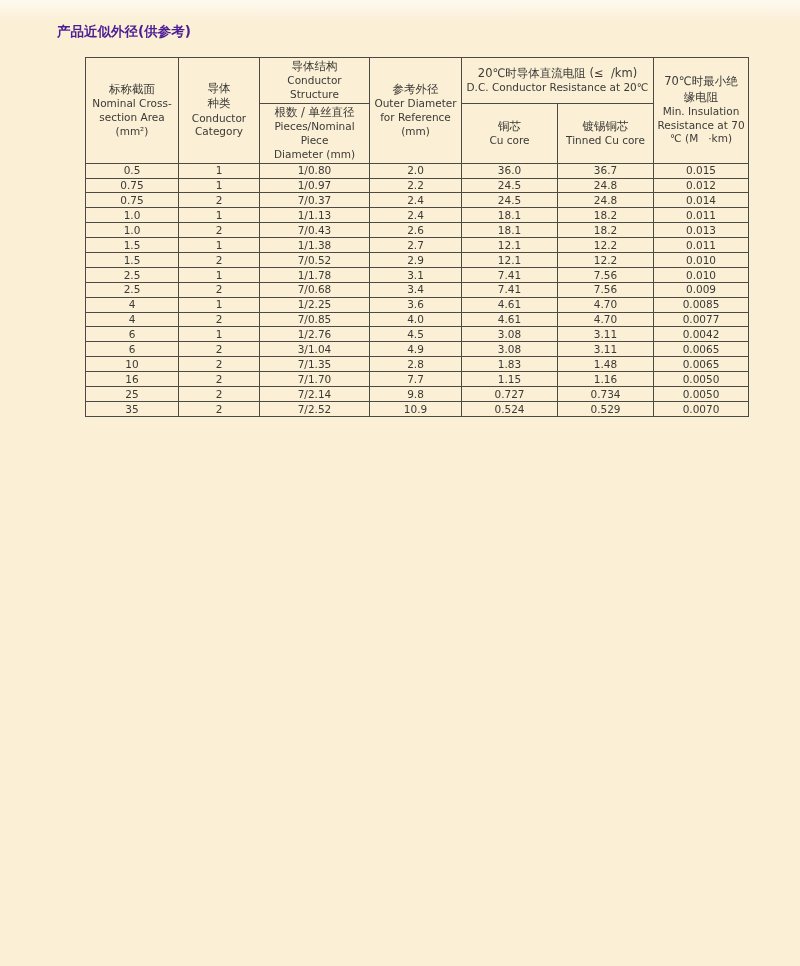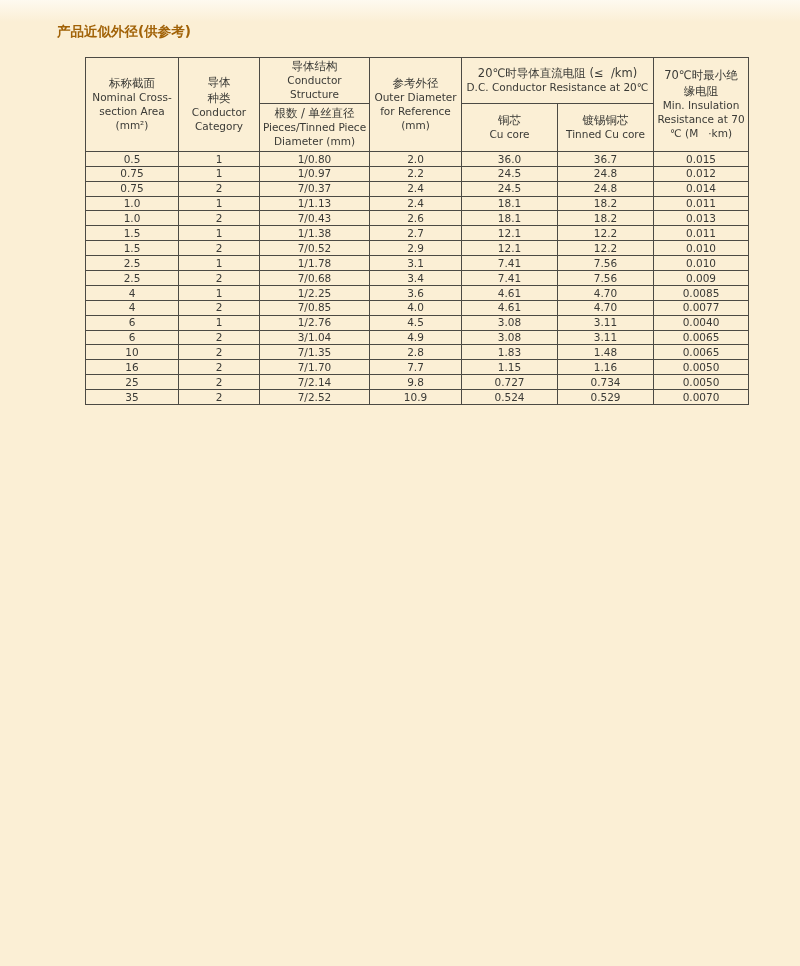--- a/index.html
+++ b/index.html
@@ -16,21 +16,21 @@
     color: #3a3a36;
     overflow: hidden;
   }
   .title-row {
     position: absolute;
     left: 57px;
     top: 23px;
     display: flex;
     gap: 30px;
     align-items: baseline;
-    color: #a16207;
+    color: #4c1d95;
     font-weight: bold;
     font-size: 13.5px;
     white-space: nowrap;
   }
   table.spec {
     position: absolute;
     left: 85px;
     top: 57px;
     border-collapse: collapse;
     table-layout: fixed;
@@ -103,21 +103,21 @@
         <span class="zh">70℃时最小绝</span>
         <span class="zh">缘电阻</span>
         <span class="en">Min. Insulation</span>
         <span class="en">Resistance at 70</span>
         <span class="en">℃ (M&nbsp;&nbsp;&nbsp;·km)</span>
       </th>
     </tr>
     <tr class="h-bottom">
       <th>
         <span class="zh">根数 / 单丝直径</span>
-        <span class="en">Pieces/Tinned Piece</span>
+        <span class="en">Pieces/Nominal Piece</span>
         <span class="en">Diameter (mm)</span>
       </th>
       <th>
         <span class="zh">铜芯</span>
         <span class="en">Cu core</span>
       </th>
       <th>
         <span class="zh">镀锡铜芯</span>
         <span class="en">Tinned Cu core</span>
       </th>
@@ -223,21 +223,21 @@
         <td>4.70</td>
         <td>0.0077</td>
       </tr>
       <tr>
         <td>6</td>
         <td>1</td>
         <td>1/2.76</td>
         <td>4.5</td>
         <td>3.08</td>
         <td>3.11</td>
-        <td>0.0040</td>
+        <td>0.0042</td>
       </tr>
       <tr>
         <td>6</td>
         <td>2</td>
         <td>3/1.04</td>
         <td>4.9</td>
         <td>3.08</td>
         <td>3.11</td>
         <td>0.0065</td>
       </tr>

